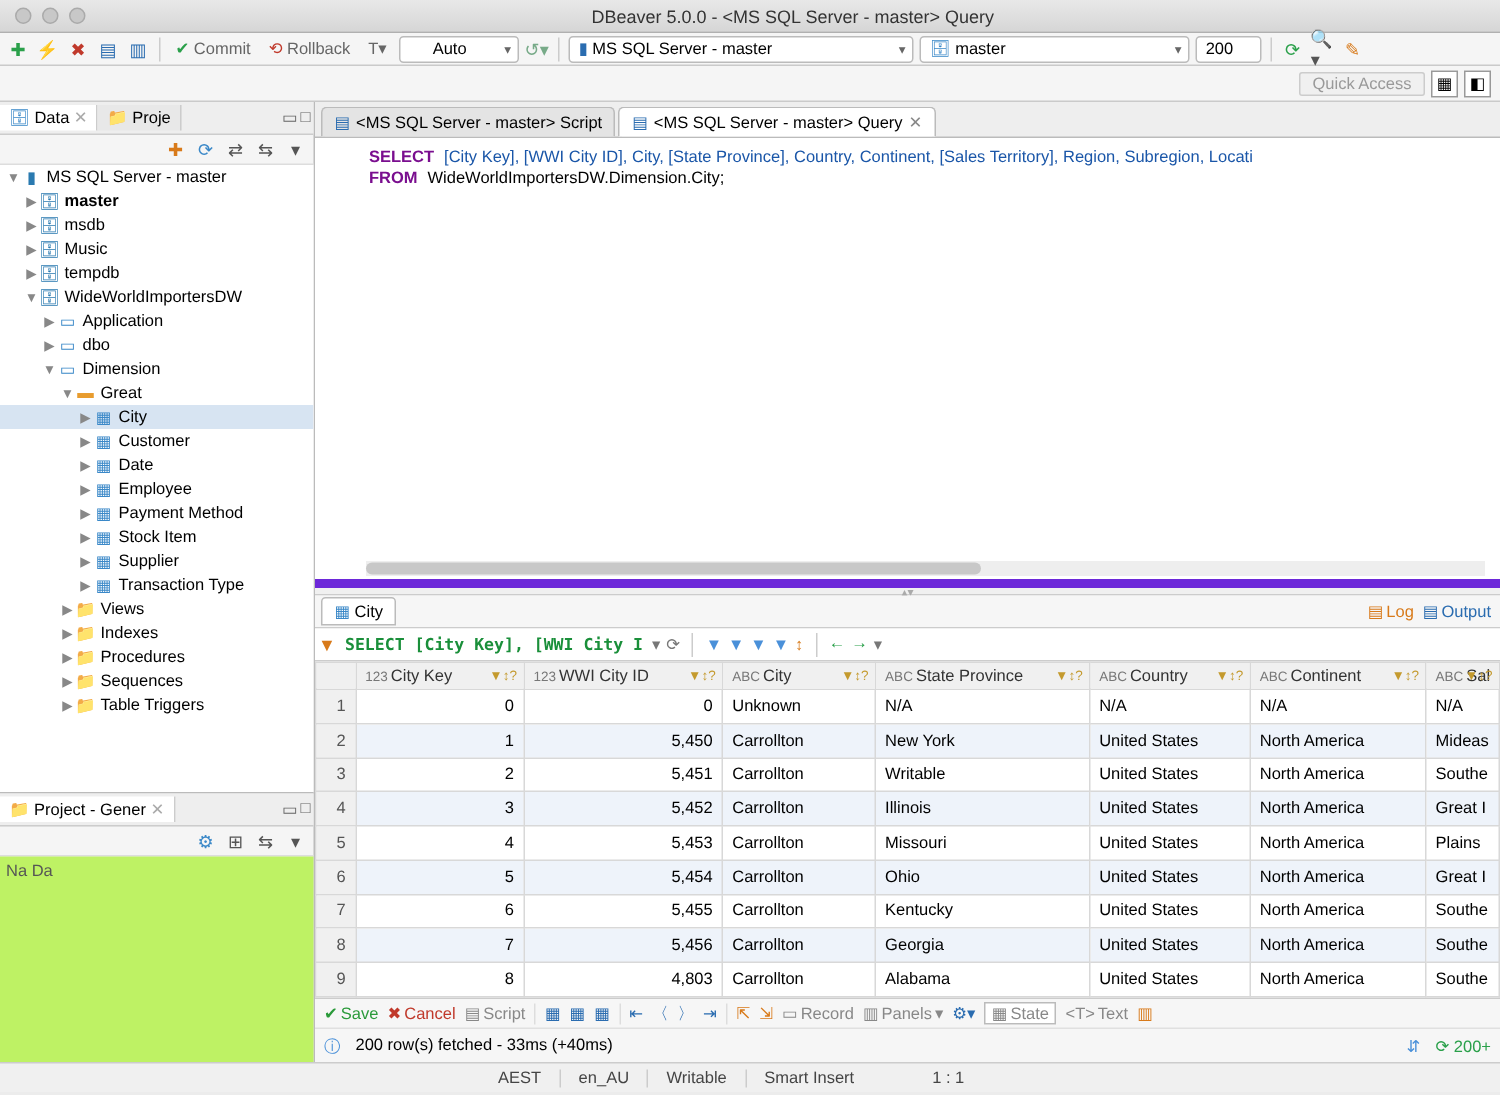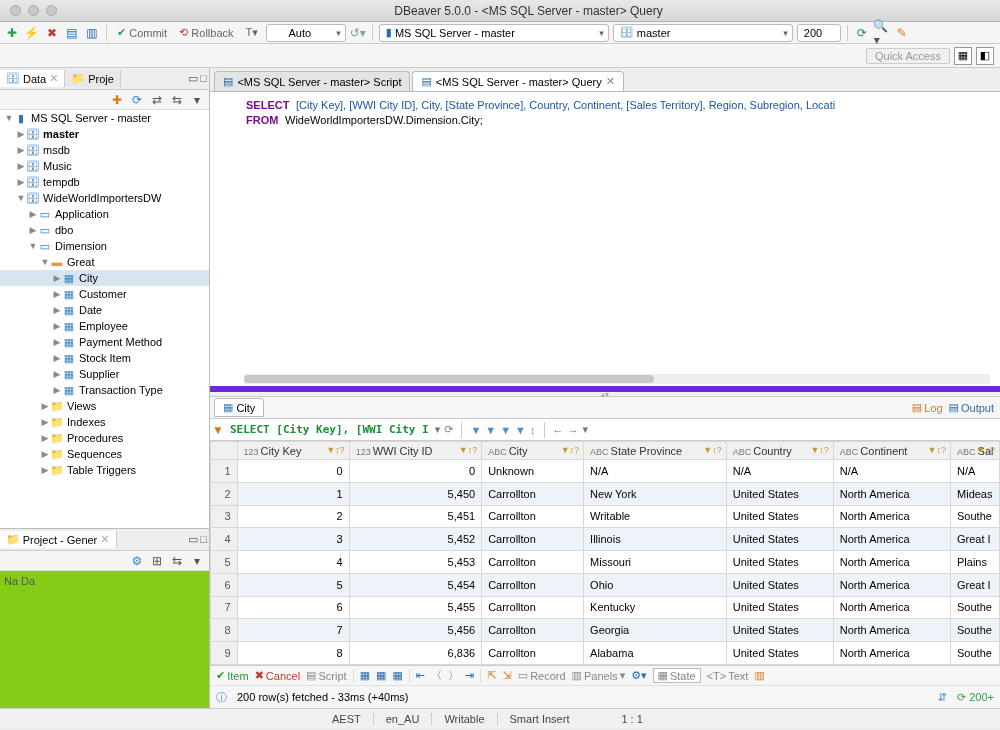--- a/index.html
+++ b/index.html
@@ -41,21 +41,21 @@
 .tree { overflow-y: auto; flex: 1; background: #fff; }
 .tree-item { display: flex; align-items: center; height: 16px; padding-left: 4px; white-space: nowrap; cursor: default; }
 .tree-toggle { width: 10px; text-align: center; color: #888; font-size: 9px; }
 .tree-icon { width: 14px; height: 14px; display: inline-flex; align-items: center; justify-content: center; margin-right: 3px; }
 .ti-db { color: #2a7ab0; }
 .ti-folder { color: #e89c2e; }
 .ti-table { color: #3a88c8; }
 .tree-selected { background: #d7e4f2 !important; }
 
 .project-view { height: 180px; border-top: 1px solid #bbb; display: flex; flex-direction: column; }
-.proj-body { flex:1; background:#84cc16; padding: 4px; }
+.proj-body { flex:1; background:#bef264; padding: 4px; }
 
 
 .editor-tabs { height: 24px; display: flex; align-items: flex-end; background: #eee; border-bottom: 1px solid #bbb; padding-left: 4px; }
 .etab { display: inline-flex; align-items: center; gap: 4px; padding: 3px 8px; border: 1px solid #bbb; border-bottom: none; background: #e4e4e4; border-radius: 4px 4px 0 0; margin-right: 2px; }
 .etab.active { background: #fff; }
 .etab-close { color: #888; cursor: pointer; }
 
 
 .sql-editor { height: 300px; background: #fff; overflow: hidden; position: relative; border-bottom: 6px solid #6d28d9; }
 .sql-text { padding: 6px 36px; font-family: Menlo, Consolas, monospace; font-size: 11px; white-space: nowrap; line-height: 14px; }
@@ -531,34 +531,34 @@
                 <td class="num">5,456</td>
                 <td>Carrollton</td>
                 <td>Georgia</td>
                 <td>United States</td>
                 <td>North America</td>
                 <td>Southe</td>
               </tr>
               <tr>
                 <td class="rownum">9</td>
                 <td class="num">8</td>
-                <td class="num">6,836</td>
+                <td class="num">4,803</td>
                 <td>Carrollton</td>
                 <td>Alabama</td>
                 <td>United States</td>
                 <td>North America</td>
                 <td>Southe</td>
               </tr>
             </tbody>
           </table>
       </div>
 
       <div class="res-bottom">
         <div class="res-btns">
-          <span class="rb green">✔ <span>Item</span></span>
+          <span class="rb green">✔ <span>Save</span></span>
           <span class="rb red">✖ <span>Cancel</span></span>
           <span class="rb">▤ <span>Script</span></span>
           <span class="rb-sep"></span>
           <span class="rb blue">▦</span>
           <span class="rb blue">▦</span>
           <span class="rb blue">▦</span>
           <span class="rb-sep"></span>
           <span class="rb blue">⇤</span>
           <span class="rb blue">〈</span>
           <span class="rb blue">〉</span>

